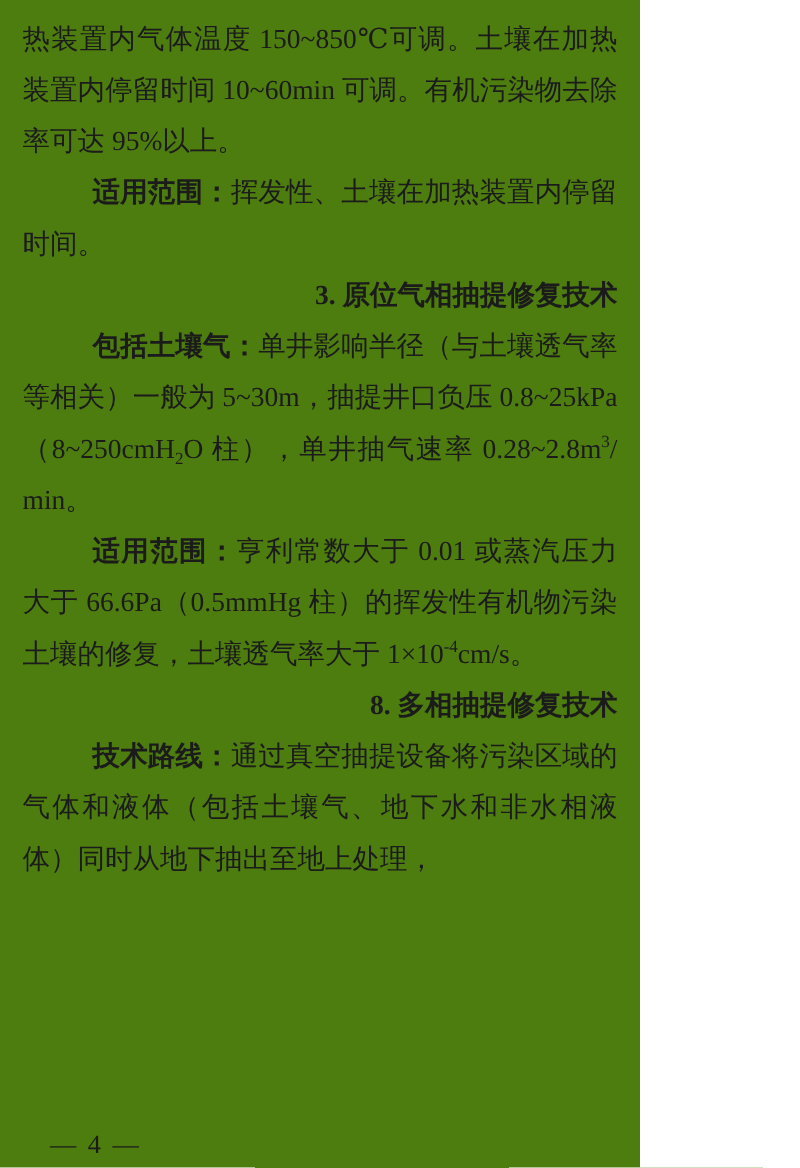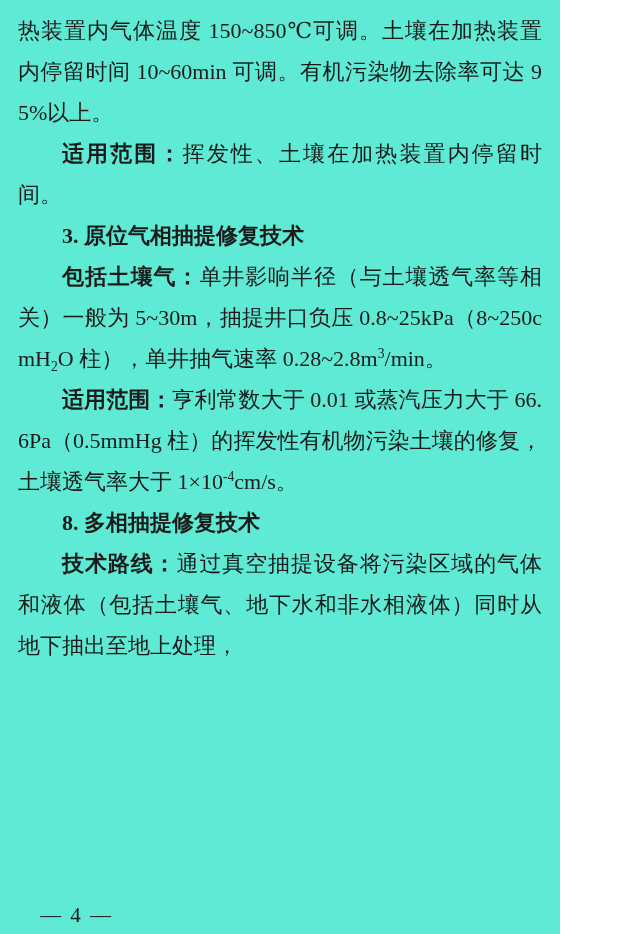--- a/index.html
+++ b/index.html
@@ -2,46 +2,47 @@
 <html><head>
 <meta charset="utf-8">
 <style>
   html, body {
     margin: 0;
     padding: 0;
     background: #ffffff;
   }
   .page {
     position: relative;
-    width: 560px;
+    width: 512px;
     height: 934px;
-    background: #5eead4;
+    background: #4d7c0f;
     color: #1b1b1b;
     font-family: "Liberation Serif", "DejaVu Serif", serif;
     overflow: hidden;
     box-sizing: border-box;
   }
   .content {
     padding: 10px 18px 0 18px;
   }
   .para {
     margin: 0;
     font-size: 22px;
     line-height: 41px;
     text-align: justify;
     word-break: break-all;
   }
   .para.indent {
     text-indent: 2em;
   }
   .para.heading {
-    text-align: left;
+    text-align: right;
   }
   .run-b {
     font-weight: 700;
+    margin-left: 12px;
   }
   .para sup, .para sub {
     font-size: 0.62em;
     line-height: 0;
   }
   .footer {
     position: absolute;
     left: 40px;
     bottom: 6px;
     font-size: 21px;

